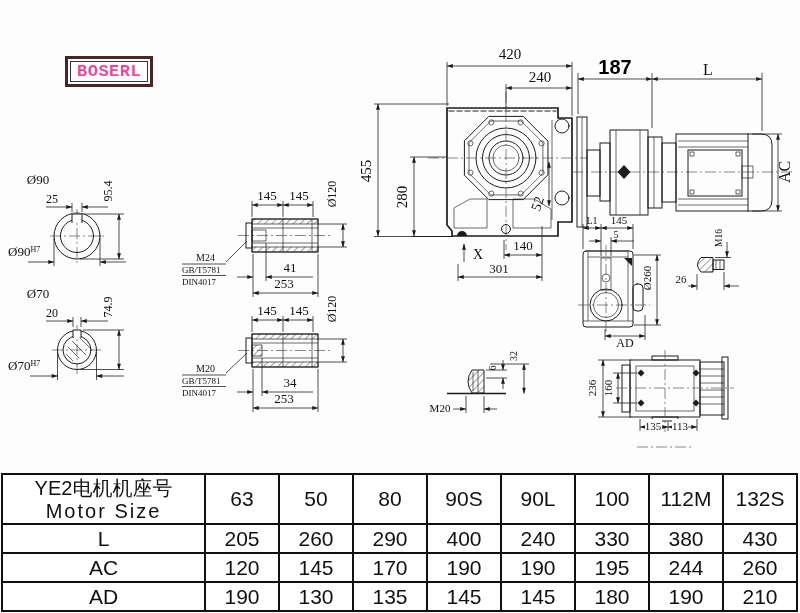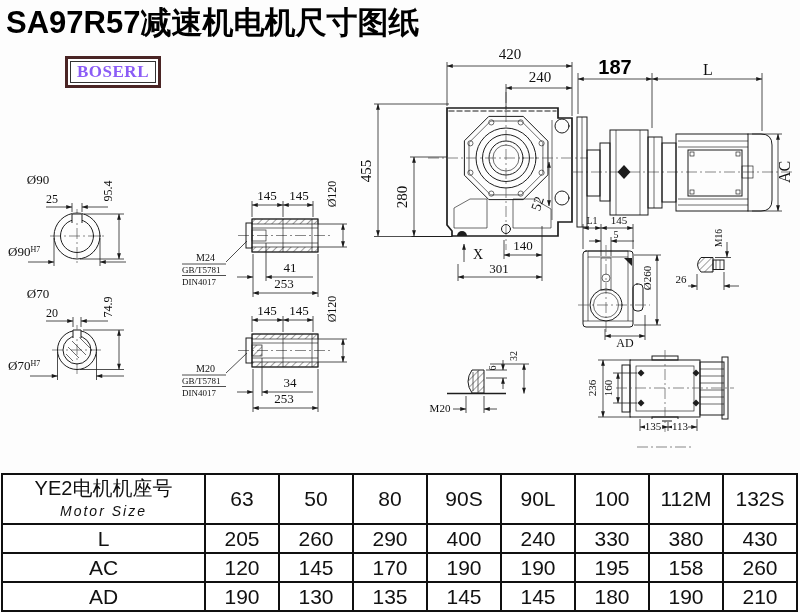--- a/index.html
+++ b/index.html
@@ -1,46 +1,45 @@
 <!DOCTYPE html>
 <html><head>
 <meta charset="utf-8">
 <style>
   html,body{margin:0;padding:0;background:#e8e8e8;}
   .page{position:relative;width:800px;height:613px;background:#fdfdfd;overflow:hidden;
         font-family:"Liberation Sans",sans-serif;}
   .title{position:absolute;left:6px;top:2px;font-size:31px;font-weight:700;color:#000;
          letter-spacing:0px;white-space:nowrap;}
   .logo{position:absolute;left:65px;top:56px;border:3px solid #4a2525;background:#fff;padding:2px;}
-  .logo-inner{border:1px solid #333;padding:0px 6px;color:#8b5cf6;
-              font-family:Liberation Serif, serif;font-weight:700;font-size:17px;letter-spacing:.5px;}
+  .logo-inner{border:1px solid #333;padding:0px 6px;color:#ec4899;
+              font-family:Liberation Mono, monospace;font-weight:700;font-size:17px;letter-spacing:.5px;}
   svg{position:absolute;left:0;top:0;}
   .ln{fill:none;stroke:#1d1d1d;stroke-width:1;stroke-linecap:square;}
   .lt{fill:none;stroke:#1d1d1d;stroke-width:.65;}
   .lk{fill:none;stroke:#1d1d1d;stroke-width:1.7;}
   .cl{fill:none;stroke:#555;stroke-width:.7;stroke-dasharray:11 3 2 3;}
   .dm{fill:none;stroke:#222;stroke-width:.8;}
   .fl{fill:#1d1d1d;stroke:none;}
   text.dt{font-family:"Liberation Serif",serif;fill:#101010;}
   text.bs{font-family:"Liberation Sans",sans-serif;font-weight:700;fill:#000;}
   table.mt{position:absolute;left:1px;top:473px;width:797px;border-collapse:collapse;
            table-layout:fixed;background:#fff;font-family:"Liberation Sans",sans-serif;color:#111;}
   table.mt th,table.mt td{border:2px solid #101010;text-align:center;vertical-align:middle;
            font-weight:400;padding:0;}
   table.mt thead th{height:48px;font-size:21px;margin-top:24px;}
   table.mt tbody td,table.mt tbody th{height:27px;font-size:21px;}
   .hcn{font-size:20px;line-height:23px;}
-  .hen{font-size:14px;line-height:22px;letter-spacing:2px;font-style:italic;}
+  .hen{font-size:20px;line-height:22px;letter-spacing:2px;}
 </style>
 </head>
 <body>
 
 <div class="page">
 
-  <div class="title">SA97R57减速机电机尺寸图纸</div>
 
   <div class="logo">
     <div class="logo-inner">BOSERL</div>
   </div>
 
   <svg width="800" height="473" viewBox="0 0 800 473">
     <defs>
       <marker id="ar" viewBox="0 0 10 10" refX="9.5" refY="5" markerWidth="8" markerHeight="8" orient="auto-start-reverse">
         <path d="M0.5,2 L10,5 L0.5,8 Z" fill="#1a1a1a"></path>
       </marker>
@@ -425,21 +424,21 @@
           <td>430</td>
         </tr>
         <tr>
           <th>AC</th>
           <td>120</td>
           <td>145</td>
           <td>170</td>
           <td>190</td>
           <td>190</td>
           <td>195</td>
-          <td>158</td>
+          <td>244</td>
           <td>260</td>
         </tr>
         <tr>
           <th>AD</th>
           <td>190</td>
           <td>130</td>
           <td>135</td>
           <td>145</td>
           <td>145</td>
           <td>180</td>

